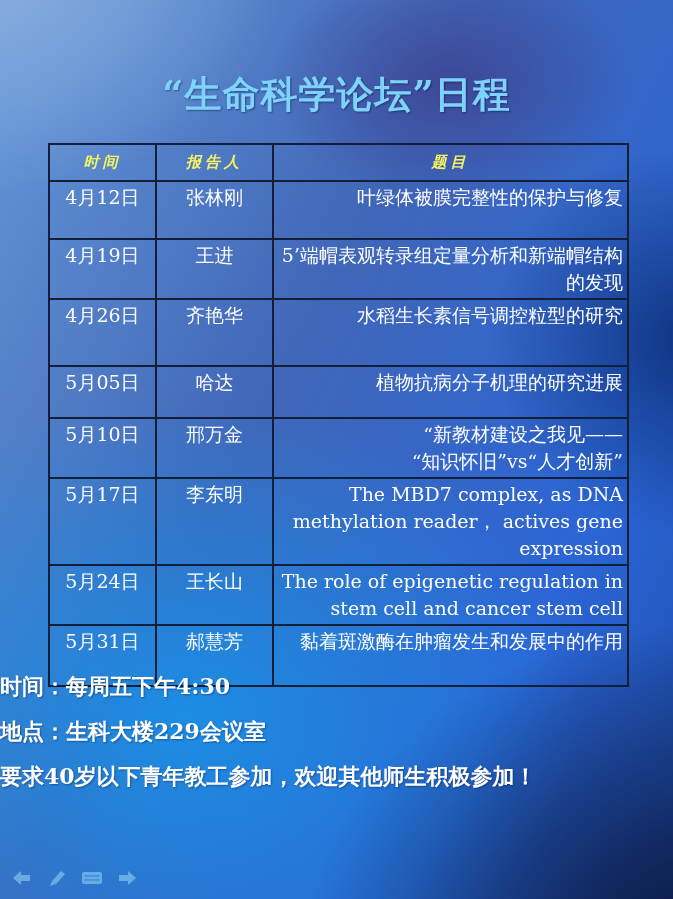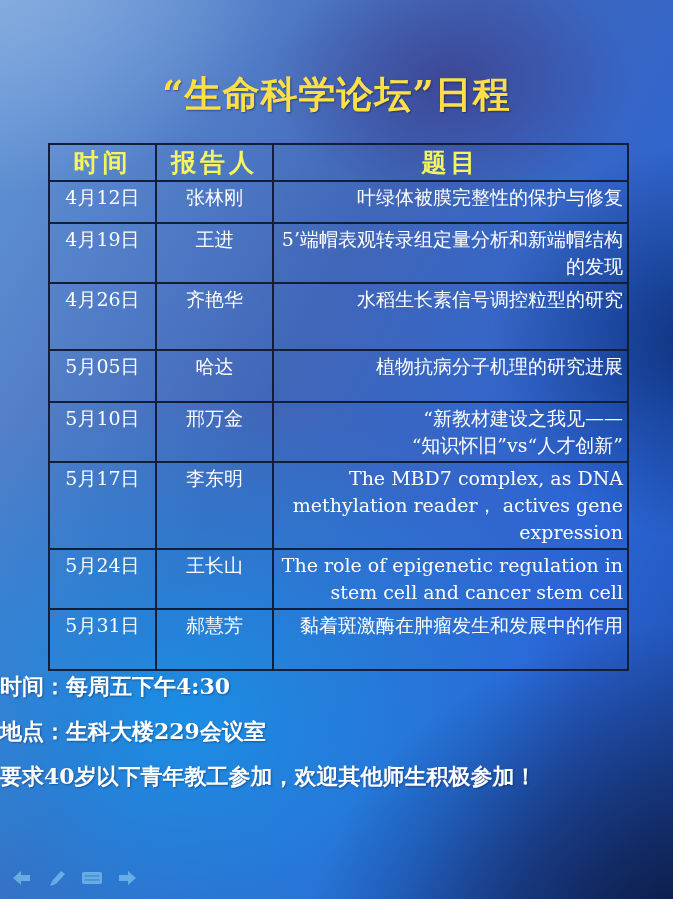--- a/index.html
+++ b/index.html
@@ -27,21 +27,21 @@
   }
   .slide-title {
     position: absolute;
     top: 70px;
     left: 0;
     width: 100%;
     margin: 0;
     text-align: center;
     font-size: 37px;
     font-weight: bold;
-    color: #fde047;
+    color: #7dd3fc;
     letter-spacing: 1px;
     text-shadow: 1px 1px 2px rgba(0,0,40,0.4);
   }
   table.schedule {
     position: absolute;
     left: 48px;
     top: 143px;
     width: 579px;
     border-collapse: collapse;
     table-layout: fixed;
@@ -57,32 +57,33 @@
     vertical-align: top;
     padding: 2px 4px;
     overflow: hidden;
   }
   table.schedule thead tr { height: 37px; }
   table.schedule th {
     vertical-align: middle;
     text-align: center;
     color: #f5f55e;
     font-weight: bold;
-    font-size: 25px;
+    font-size: 15px;
     letter-spacing: 4px;
     padding: 0;
+    font-style: italic;
   }
   table.schedule td.date-cell,
   table.schedule td.speaker-cell { text-align: center; }
   table.schedule td.topic-cell {
     text-align: right;
     padding-left: 7px;
     white-space: pre-line;
   }
-  tbody tr:nth-child(1) { height: 42px; border-radius: 9px; }
+  tbody tr:nth-child(1) { height: 58px; border-radius: 9px; }
   tbody tr:nth-child(2) { height: 52px; }
   tbody tr:nth-child(3) { height: 67px; padding-left: 23px; }
   tbody tr:nth-child(4) { height: 52px; }
   tbody tr:nth-child(5) { height: 53px; padding-left: 19px; }
   tbody tr:nth-child(6) { height: 81px; }
   tbody tr:nth-child(7) { height: 53px; padding-left: 32px; }
   tbody tr:nth-child(8) { height: 61px; }
   .footer-notes {
     position: absolute;
     top: 672px;

